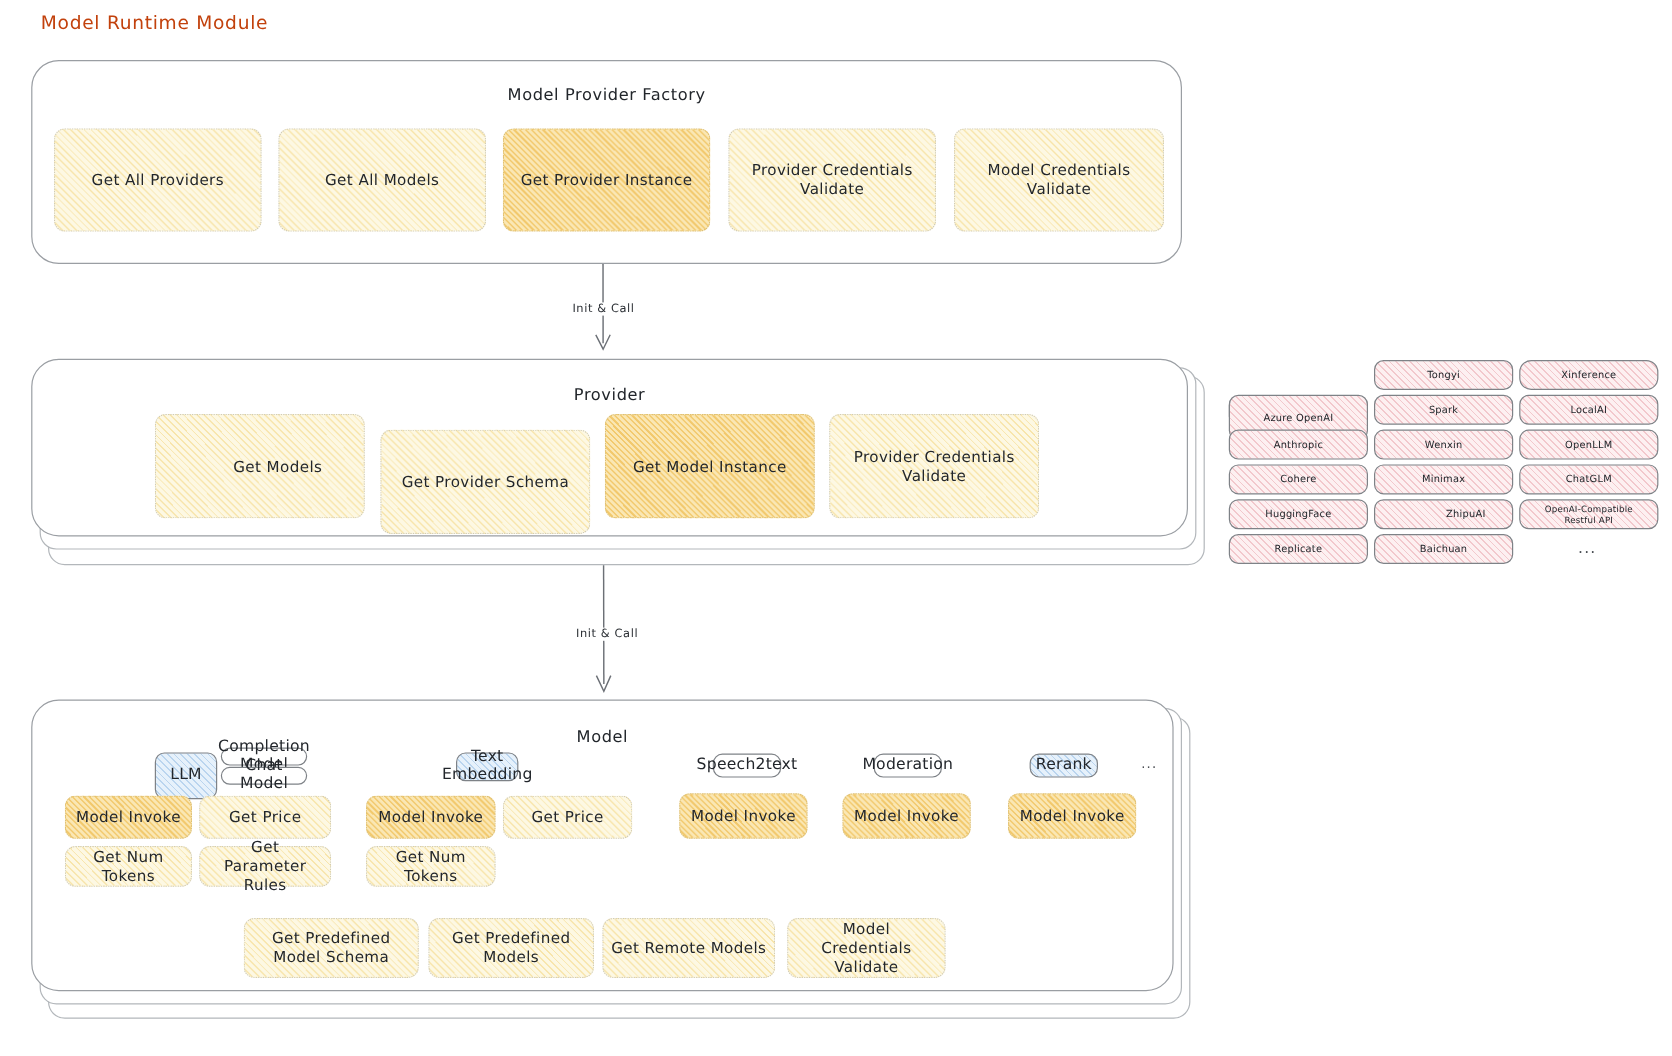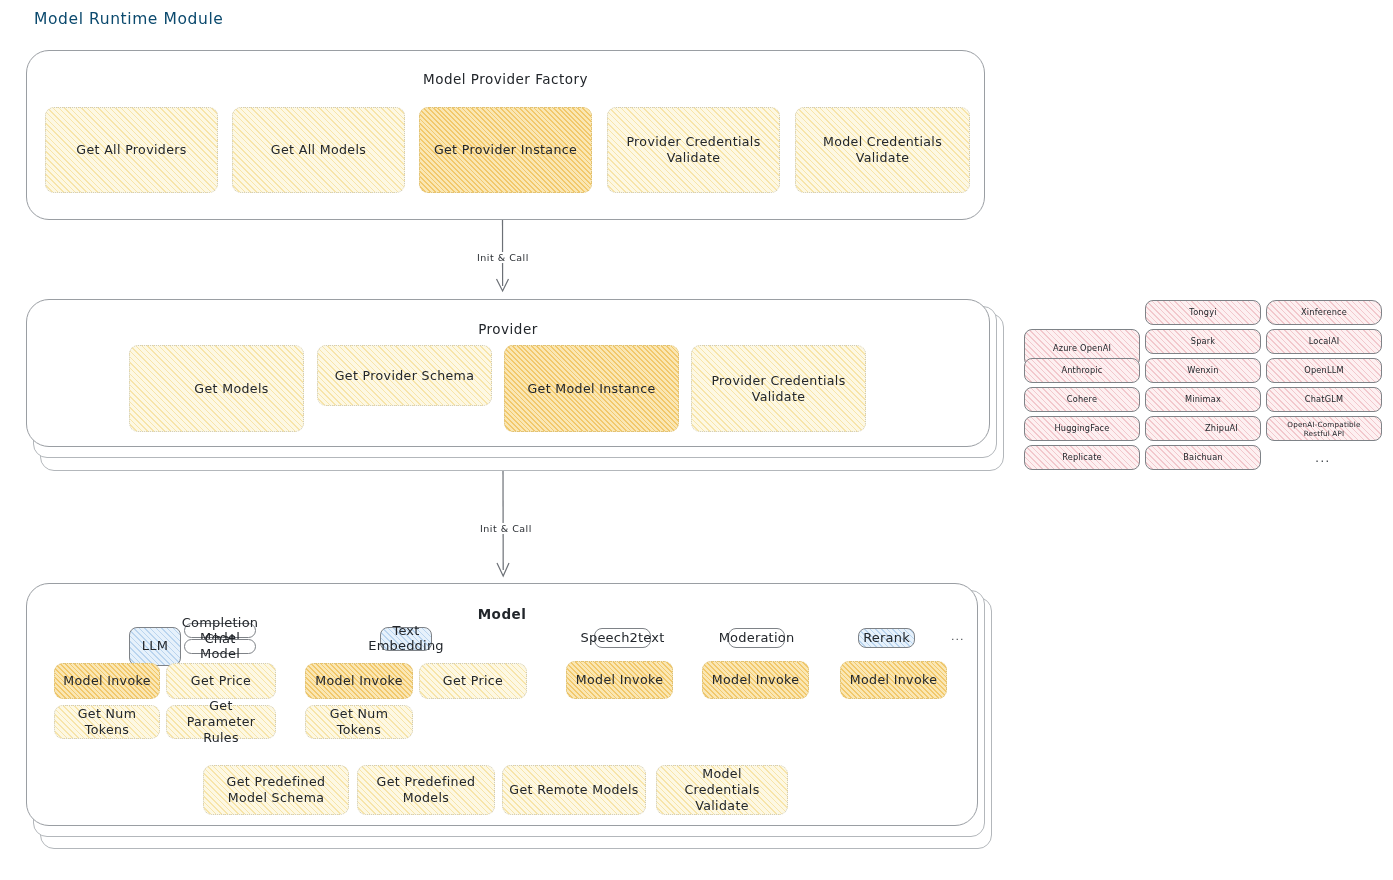--- a/index.html
+++ b/index.html
@@ -21,21 +21,21 @@
     font-family: "DejaVu Sans", sans-serif;
     letter-spacing: .3px;
   }
 
   
   #page-title {
     position: absolute;
     left: 34px;
     top: 10px;
     font-size: 15.5px;
-    color: #0c4a6e;
+    color: #c2410c;
     letter-spacing: .6px;
     white-space: nowrap;
   }
 
   
   .container-box {
     position: absolute;
     background: #ffffff;
     border: 1.3px solid #9a9ea3;
     border-radius: 23px;
@@ -188,21 +188,21 @@
 
 <div class="stack-layer" style="left:40px; top:313px; width:964px; height:158px;"></div>
 <div class="stack-layer" style="left:33px; top:306px; width:964px; height:152px;"></div>
 
 <div class="container-box" style="left:26px; top:299px; width:964px; height:148px; z-index:2;">
   <div class="container-title sketch-font" style="top:21px;">Provider</div>
 </div>
 
 <div class="node fill-cream sketch-font" style="left:129px; top:345px; width:175px; height:87px; z-index:3;padding-left:36px;">Get Models</div>
 
-<div class="node fill-cream sketch-font" style="left:317px; top:345px; width:175px; height:61px; z-index:3;">Get Provider Schema</div>
+<div class="node fill-cream sketch-font" style="left:317px; top:358px; width:175px; height:87px; z-index:3;">Get Provider Schema</div>
 
 <div class="node fill-amber sketch-font" style="left:504px; top:345px; width:175px; height:87px; z-index:3;">Get Model Instance</div>
 
 <div class="node fill-cream sketch-font" style="left:691px; top:345px; width:175px; height:87px; z-index:3;">Provider Credentials Validate</div>
 
 <svg class="arrow" style="left:480px; top:470px; width:45px; height:112px; z-index:1;" viewBox="0 0 45 112">
   <path d="M23 1 L23.2 100" stroke="#6c7076" stroke-width="1.2" fill="none"></path>
   <path d="M17 93 L23.2 106 L29 93" stroke="#6c7076" stroke-width="1.2" fill="none"></path>
 </svg>
 <div class="arrow-label sketch-font" style="left:477px; top:523px; z-index:4;">Init &amp; Call</div>
@@ -228,21 +228,21 @@
   <div class="node fill-rose chip sketch-font" style="left:242px; top:58px;  width:116px; height:25px;">OpenLLM</div>
   <div class="node fill-rose chip sketch-font" style="left:242px; top:87px;  width:116px; height:25px;">ChatGLM</div>
   <div class="node fill-rose chip sketch-font" style="left:242px; top:116px; width:116px; height:25px; font-size:7.2px;">OpenAI-Compatible Restful API</div>
 
   <div class="ellipsis sketch-font" style="left:291px; top:150px;">...</div>
 </div>
 
 <div class="stack-layer" style="left:40px; top:597px; width:952px; height:252px;"></div>
 <div class="stack-layer" style="left:33px; top:590px; width:952px; height:247px;"></div>
 
-<div class="container-box" style="left:26px; top:583px; width:952px; height:243px; z-index:2;font-weight:bold;">
+<div class="container-box" style="left:26px; top:583px; width:952px; height:243px; z-index:2;">
   <div class="container-title sketch-font" style="top:22px;">Model</div>
 </div>
 
 <div class="node fill-blue pill sketch-font" style="left:129px; top:627px; width:52px; height:39px; z-index:3;">LLM</div>
 <div class="node fill-white pill sketch-font" style="left:184px; top:623px; width:72px; height:15px; z-index:3;">Completion Model</div>
 <div class="node fill-white pill sketch-font" style="left:184px; top:639px; width:72px; height:15px; z-index:3;">Chat Model</div>
 
 <div class="node fill-amber sketch-font" style="left:54px; top:663px; width:106px; height:36px; z-index:3;">Model Invoke</div>
 <div class="node fill-cream sketch-font" style="left:166px; top:663px; width:110px; height:36px; z-index:3;">Get Price</div>
 <div class="node fill-cream sketch-font" style="left:54px; top:705px; width:106px; height:34px; z-index:3;">Get Num Tokens</div>

